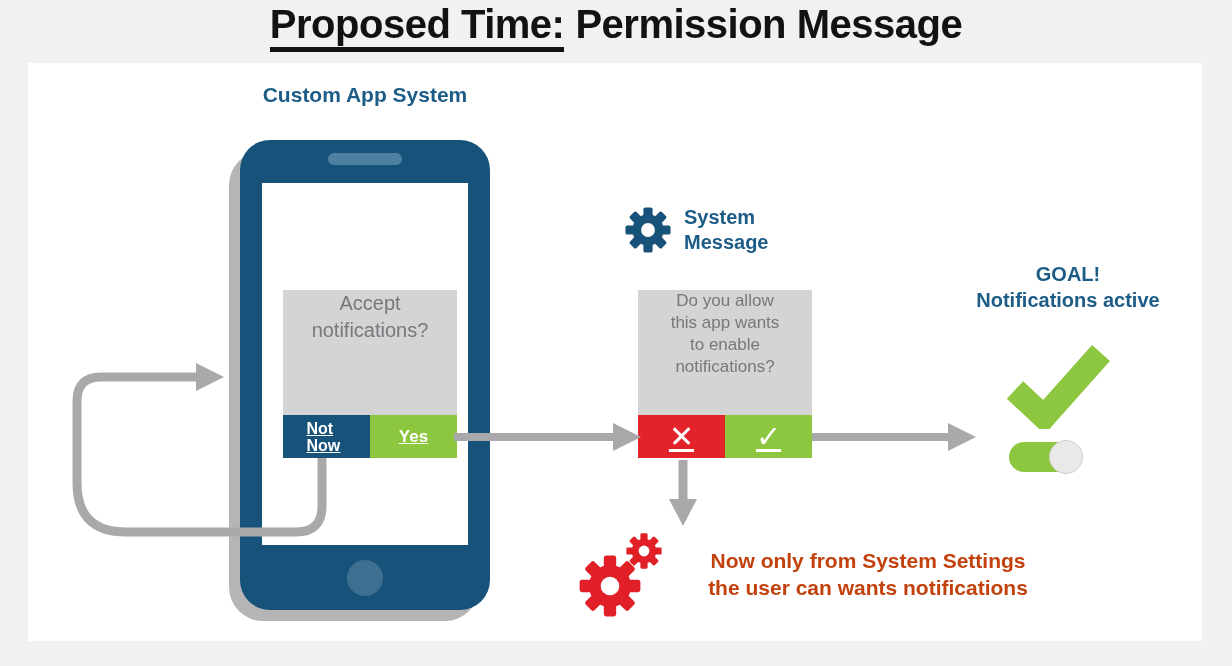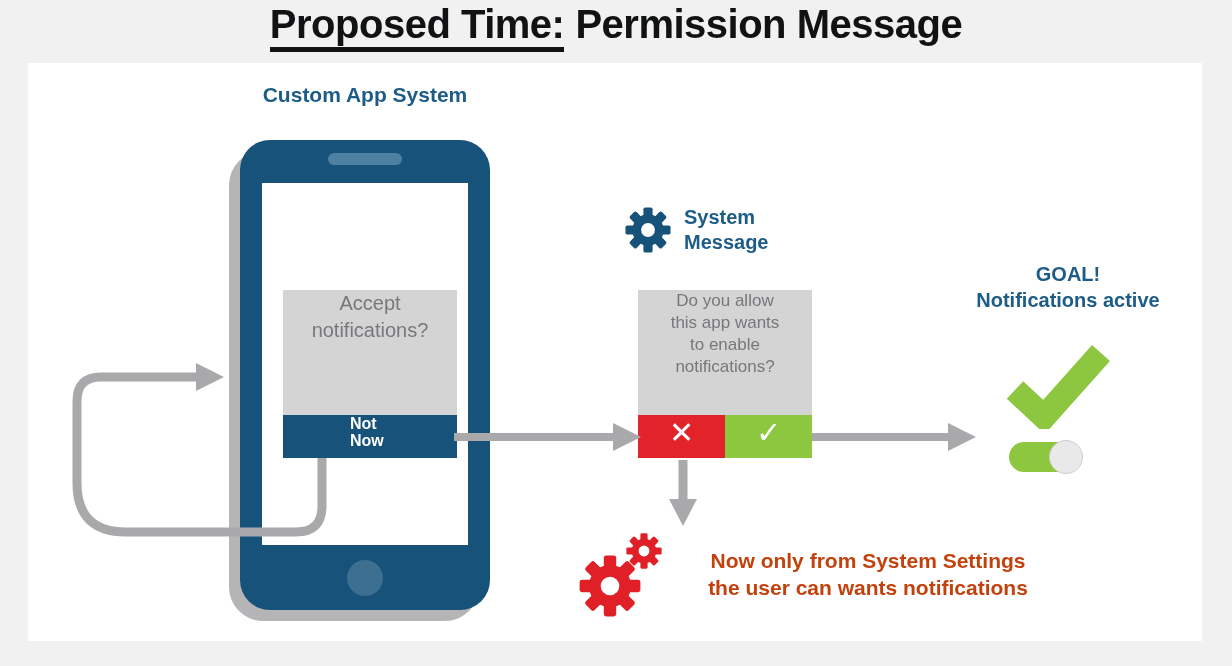--- a/index.html
+++ b/index.html
@@ -53,22 +53,22 @@
   .dialog{z-index:4;width:174px;}
   .dialog-body{
     background:#d4d4d5;color:#77787c;text-align:center;
     display:flex;align-items:flex-start;justify-content:center;
     height:125px;
   }
   .dialog1-msg{font-size:20px;line-height:27px;padding:0 14px;}
   .dialog2-msg{font-size:17px;line-height:22px;}
   .dialog-buttons{display:flex;height:43px;}
   .dialog-buttons .btn{
-    flex:1;display:flex;justify-content:center;
-    color:#ffffff;font-weight:700;
+    flex:1;display:flex;align-items:center;justify-content:center;
+    color:#ffffff;font-weight:700;text-decoration:underline;
   }
   .btn-notnow{background:#17527a;font-size:16px;line-height:17px;}
   .btn-notnow span{display:inline-block;width:40px;text-align:left;}
   .btn-yes{background:#8dc63f;font-size:17px;}
   .btn-deny{background:#e2242a;}
   .btn-allow{background:#8dc63f;}
   .glyph{font-family:"DejaVu Sans",sans-serif;font-size:30px;font-weight:400;}
 
   .custom-app-label{left:212px;top:20px;width:250px;text-align:center;font-size:21px;z-index:2;}
   .better-time-label{left:55px;top:270px;width:170px;font-size:20px;z-index:2;}
@@ -115,20 +115,23 @@
     <div class="home"></div>
   </div>
 
   <div class="abs dialog" style="left:255px;top:227px;">
     <div class="dialog-body">
       <div class="dialog1-msg">Accept notifications?</div>
     </div>
     <div class="dialog-buttons">
       <div class="btn btn-notnow">
           <span>Not Now</span>
+        </div>
+      <div class="btn btn-yes">
+          <span>Yes</span>
         </div>
     </div>
   </div>
 
   <div class="abs sysmsg-header">
     <svg viewBox="0 0 100 100" width="46" height="46">
       <g fill="#17527a">
         <rect x="40" y="1" width="20" height="22" rx="4"></rect>
         <rect x="40" y="1" width="20" height="22" rx="4" transform="rotate(45 50 50)"></rect>
         <rect x="40" y="1" width="20" height="22" rx="4" transform="rotate(90 50 50)"></rect>

